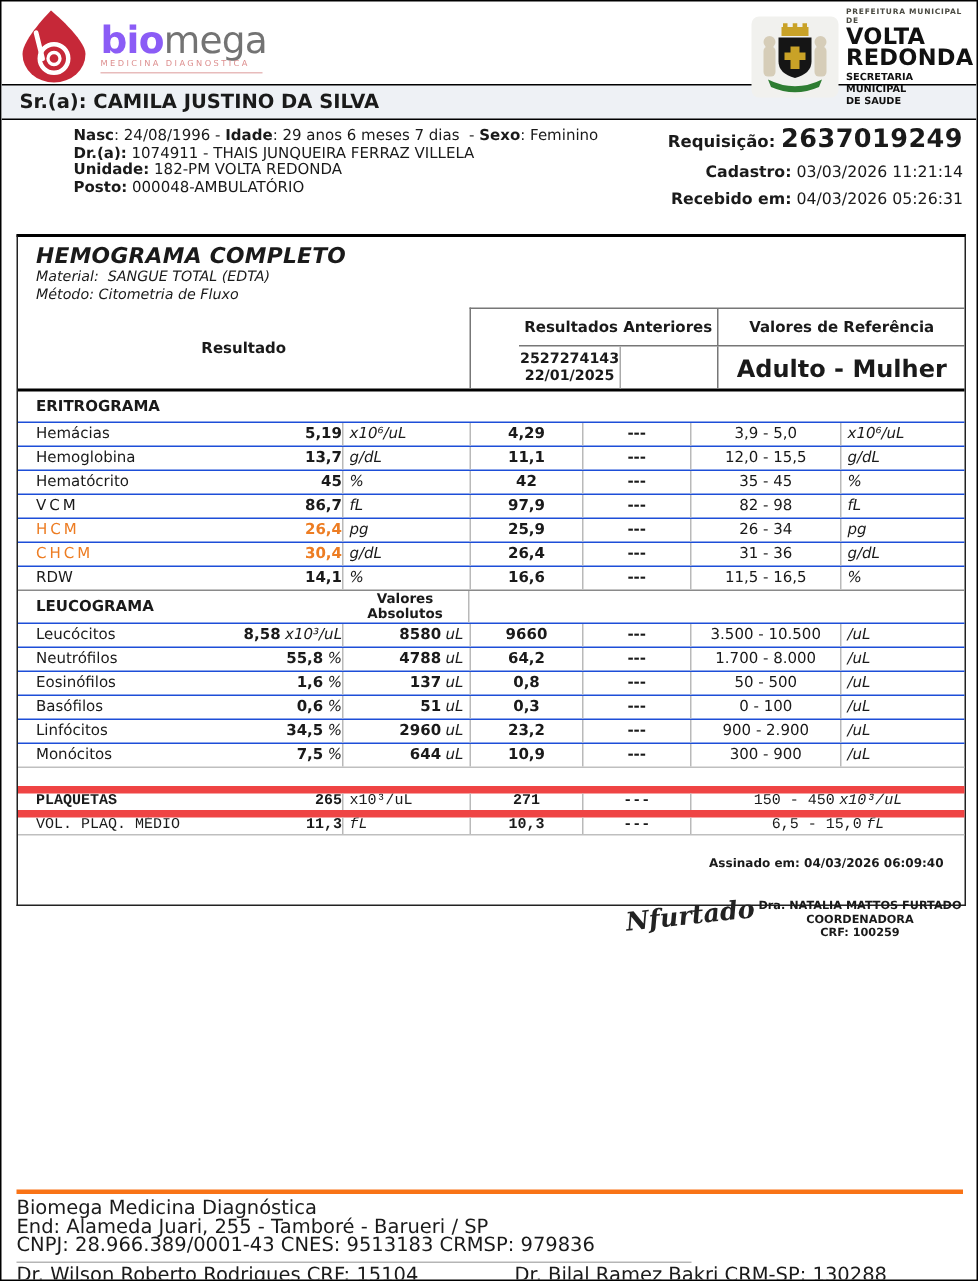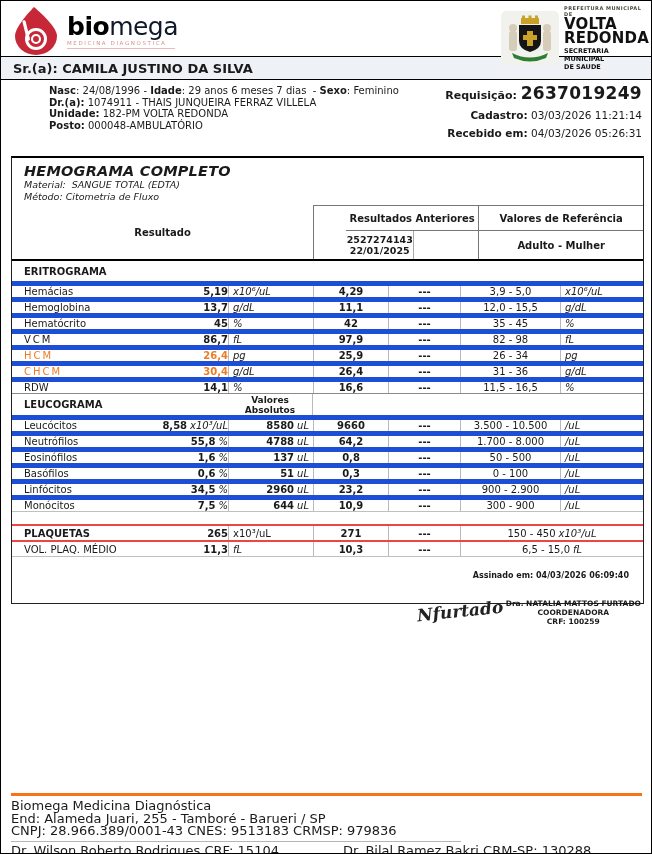--- a/index.html
+++ b/index.html
@@ -8,22 +8,22 @@
   #page {
     position:relative; width:652px; height:854px; background:#fff;
     border:1px solid #000; overflow:hidden;
   }
 
   
   .top-header { position:relative; height:55px; }
   .brand { position:absolute; left:12px; top:5px; display:flex; align-items:center; }
   .brand-text { margin-left:8px; }
   .brand-word { font-size:25px; letter-spacing:-0.5px; line-height:25px; }
-  .brand-word .bio { font-weight:bold; color:#000000; }
-  .brand-word .mega { color:#0f172a; }
+  .brand-word .bio { font-weight:bold; color:#8b5cf6; }
+  .brand-word .mega { color:#737373; }
   .brand-sub { font-size:5.5px; letter-spacing:1.6px; color:#dd8f8f; margin-top:1px; border-bottom:1px solid #e8bcbc; padding-bottom:2px; width:108px;}
 
   .muni { position:absolute; right:4px; top:4px; display:flex; align-items:center; }
   .muni-arms { width:58px; height:54px; background:#f1f1ee; border-radius:5px; display:flex; align-items:center; justify-content:center; }
   .muni-text { padding-left:5px; width:88px; }
   .muni-pref { font-size:5px; font-weight:bold; letter-spacing:0.5px; color:#4a4a42; }
   .muni-name { font-size:15px; font-weight:900; line-height:14px; color:#111; letter-spacing:0.2px; }
   .muni-sec { font-size:6.5px; font-weight:bold; color:#111; line-height:8px; margin-top:2px; }
 
   
@@ -51,30 +51,30 @@
 
   .thead { display:flex; height:54px; }
   .th-resultado { width:301px; display:flex; align-items:center; justify-content:center; font-size:10px; font-weight:bold; }
   .th-right { width:330px; border-left:1px solid #777; border-top:1px solid #777;padding-left:32px; }
   .th-top { display:flex; height:25px; border-bottom:1px solid #777; }
   .th-ant { width:147px; display:flex; align-items:center; justify-content:center; font-size:10px; font-weight:bold; }
   .th-ref { width:183px; border-left:1px solid #777; display:flex; align-items:center; justify-content:center; font-size:10px; font-weight:bold; }
   .th-bot { display:flex; height:28px; }
   .th-prev { width:75px; display:flex; flex-direction:column; align-items:center; justify-content:center; font-size:9.5px; font-weight:bold; line-height:11px; }
   .th-prev2 { width:72px; border-left:1px solid #aaa; }
-  .th-adulto { width:183px; border-left:1px solid #777; display:flex; align-items:center; justify-content:center; font-size:10px; font-weight:bold; }
+  .th-adulto { width:183px; border-left:1px solid #777; display:flex; align-items:center; justify-content:center; font-size:16px; font-weight:bold; }
 
   .tbody { border-top:2px solid #000; font-size:10px; }
   .sec-row { height:20px; display:flex; align-items:center; padding-left:12px; font-weight:bold; font-size:10px; }
   .sec-row-leuco { height:22px; display:grid; grid-template-columns:146px 70px 85px; border-top:1px solid #8a8a8a; }
   .leuco-label { display:flex; align-items:center; padding-left:12px; font-weight:bold; grid-column:1 / span 2; }
   .abs-head { display:flex; flex-direction:column; align-items:center; justify-content:center; font-size:9px; font-weight:bold; line-height:10px; border-right:1px solid #b9b9b9; }
 
-  .trow { display:grid; grid-template-columns:146px 70px 85px 75px 72px 100px 83px; height:16px; border-top:5px solid #1d4ed8; align-items:center; }
-  .trow-merge { display:grid; grid-template-columns:146px 70px 85px 75px 72px 183px; height:16px; border-top:2px solid #ef4444; align-items:center; }
+  .trow { display:grid; grid-template-columns:146px 70px 85px 75px 72px 100px 83px; height:16px; border-top:1px solid #1d4ed8; align-items:center; }
+  .trow-merge { display:grid; grid-template-columns:146px 70px 85px 75px 72px 183px; height:16px; border-top:5px solid #ef4444; align-items:center;font-family:Liberation Mono, monospace; }
   .c { height:100%; display:flex; align-items:center; overflow:hidden; white-space:nowrap; }
   .c.name { padding-left:12px; }
   .c.val { justify-content:flex-end; font-weight:bold; }
   .c.unit { border-left:1px solid #b9b9b9; padding-left:4px; font-style:italic; }
   .c.prev { border-left:1px solid #b9b9b9; justify-content:center; font-weight:bold; }
   .c.ref { border-left:1px solid #b9b9b9; justify-content:center; }
   .c.refu { border-left:1px solid #b9b9b9; padding-left:4px; font-style:italic; }
   .c .u { font-style:italic; font-weight:normal; margin-left:3px; }
   .c.absv { border-left:1px solid #b9b9b9; justify-content:flex-end; padding-right:4px; font-weight:bold; }
   .flag { color:#ed7d23; }

